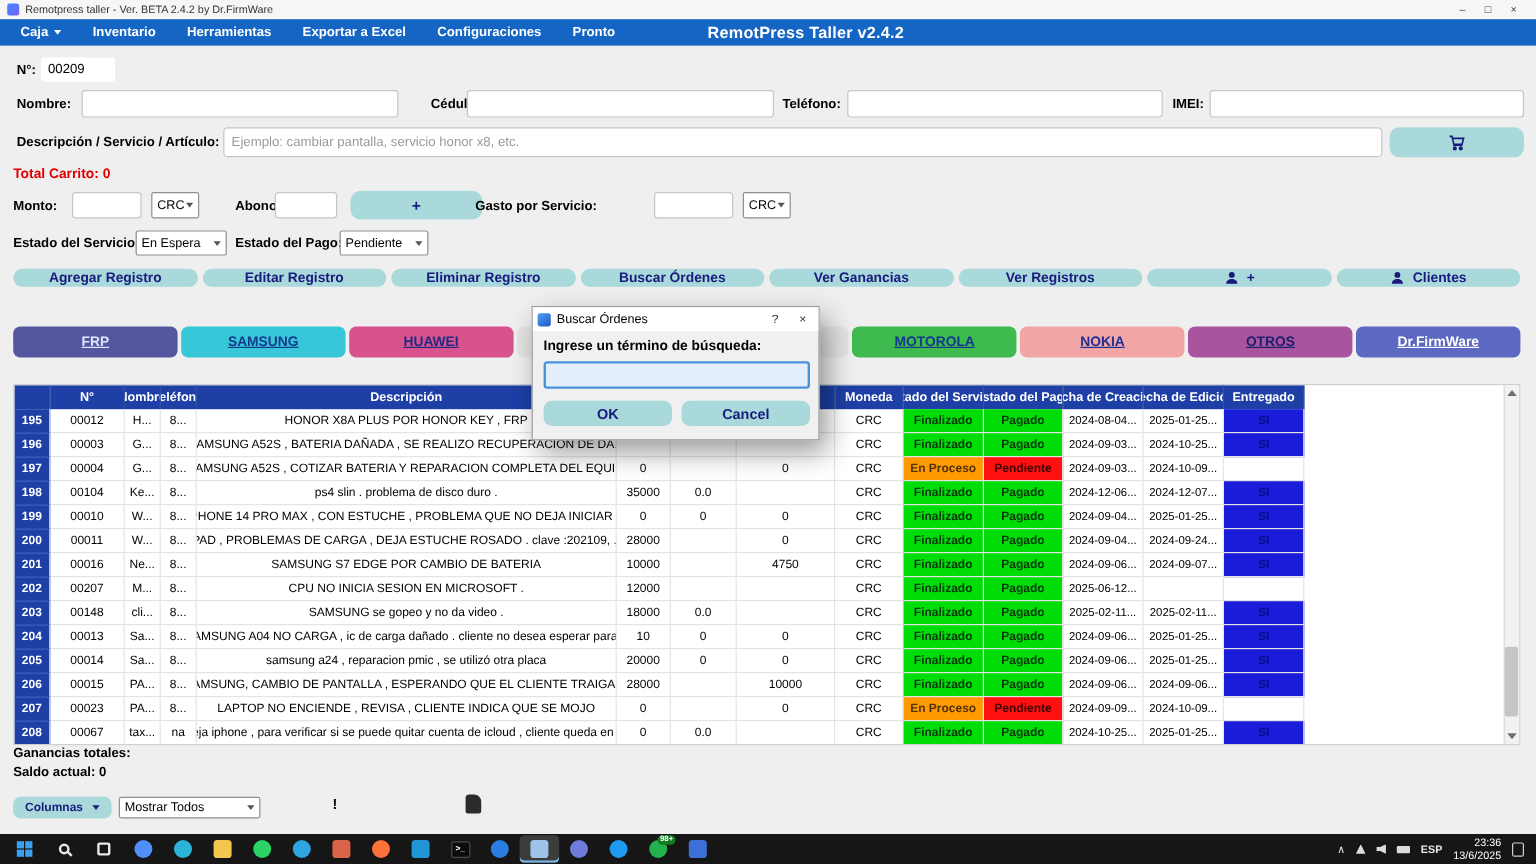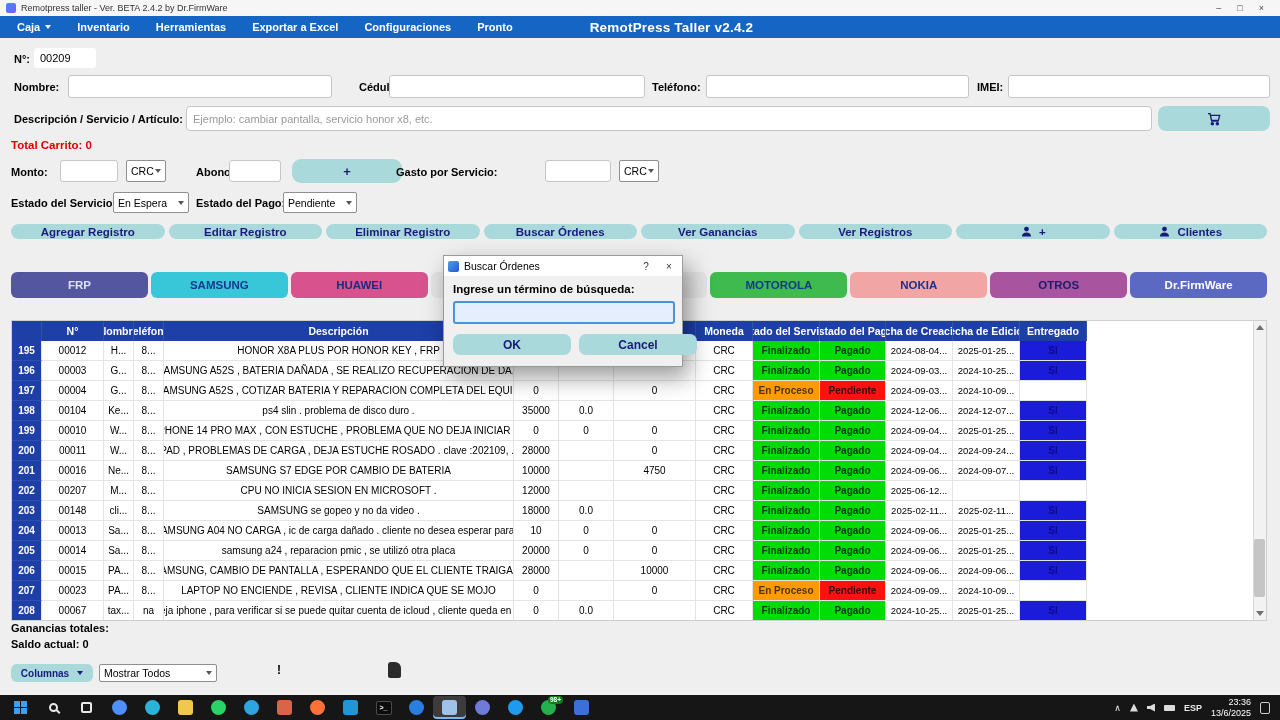--- a/index.html
+++ b/index.html
@@ -21,21 +21,21 @@
 .finput::placeholder{color:#9a9a9a;}
 .flat{border:none;}
 .combo{position:absolute;background:#fff;border:1px solid #8f8f8f;border-radius:2px;display:flex;align-items:center;justify-content:space-between;padding:0 4px;font-size:10.5px;color:#000;cursor:default;}
 .combo .caret{border-top-color:#555;}
 .teal-btn{background:#a9d9da;border:none;border-radius:9px;color:#191a7e;font-weight:bold;display:flex;align-items:center;justify-content:center;gap:6px;cursor:pointer;}
 .total-carrito{position:absolute;left:11px;top:139px;color:#e00000;font-weight:bold;font-size:11.5px;}
 .actions-row{position:absolute;left:11px;top:224px;width:1256px;height:15px;display:flex;gap:4px;}
 .action-btn{flex:1;font-size:11.5px;white-space:nowrap;}
 .btn-icon{display:flex;align-items:center;}
 .brands-row{position:absolute;left:11px;top:272px;width:1256px;height:26px;display:flex;gap:3px;}
-.brand-btn{flex:1;border:none;border-radius:6px;font-weight:bold;font-size:11.5px;cursor:pointer;white-space:nowrap;overflow:hidden;}
+.brand-btn{flex:1;border:none;border-radius:6px;font-weight:bold;font-size:11.5px;cursor:pointer;white-space:nowrap;overflow:hidden;text-decoration:underline;}
 
 .table-wrap{position:absolute;left:11px;top:320px;width:1256px;height:301px;background:#fff;border:1px solid #cfcfcf;overflow:hidden;}
 .thead,.trow{display:grid;grid-template-columns:30px 62px 30px 30px 350px 45px 55px 82px 57px 67px 66px 67px 67px 67px;}
 .thead{height:20px;}
 .hcell{background:#1d3fa6;color:#fff;font-weight:bold;font-size:10.5px;display:flex;align-items:center;justify-content:center;overflow:hidden;white-space:nowrap;border-right:1px solid #33539f;}
 .trow{height:20px;background:#fff;}
 .tcell{display:flex;align-items:center;justify-content:center;overflow:hidden;white-space:nowrap;font-size:10px;color:#000;border-right:1px solid #e4e4e4;border-bottom:1px solid #e4e4e4;padding:0 1px;}
 .tcell.rownum{background:#1d3fa6;color:#fff;font-weight:bold;border-bottom:1px solid #2e4db4;}
 .tcell.datec{font-size:9.5px;}
 .tcell.ok{background:#00dc05;color:#05380a;font-weight:bold;}
@@ -54,21 +54,21 @@
 .excl{position:absolute;left:277px;top:663px;font-weight:bold;font-size:12px;}
 .mini-img{position:absolute;left:388px;top:662px;width:13px;height:16px;background:#2b2b2b;border-radius:3px 6px 2px 2px;}
 
 .dialog{position:absolute;left:443px;top:255px;width:240px;height:112px;background:#f0f0f0;border:1px solid #9a9a9a;box-shadow:6px 10px 22px rgba(0,0,0,.4);z-index:50;}
 .dialog-titlebar{height:20px;background:#fff;display:flex;align-items:center;padding:0 4px;gap:5px;font-size:10.5px;}
 .dlg-icon{width:11px;height:11px;border-radius:2px;background:linear-gradient(135deg,#49a1f3,#2458c8);}
 .dialog-title{flex:1;color:#000;}
 .dlg-ctl{width:18px;text-align:center;color:#333;font-size:10px;cursor:pointer;}
 .dialog-label{position:absolute;left:9px;top:27px;font-weight:bold;font-size:11.5px;color:#000;}
 .dialog-input{position:absolute;left:9px;top:45px;width:222px;height:23px;background:#e4eefc;border:2px solid #4a93d8;border-radius:3px;padding:0 5px;font-size:11px;}
-.dialog-buttons{position:absolute;left:9px;top:78px;width:244px;display:flex;gap:8px;justify-content:center;}
+.dialog-buttons{position:absolute;left:9px;top:78px;width:222px;display:flex;gap:8px;justify-content:center;}
 .dialog-buttons .teal-btn{flex:1;height:21px;border-radius:7px;font-size:12px;}
 
 .taskbar{position:absolute;left:0;top:695px;width:1280px;height:25px;background:#161616;display:flex;align-items:center;padding:0 4px;}
 .tb-icons{display:flex;align-items:center;}
 .tb-item{width:33px;height:23px;display:flex;align-items:center;justify-content:center;position:relative;border-radius:4px;}
 .tb-item.active{background:#3c3c3c;box-shadow:inset 0 -2px 0 #76b9ed;}
 .tb-dot{width:15px;height:15px;border-radius:50%;display:block;}
 .tb-square{width:15px;height:15px;border-radius:3px;display:block;}
 .tb-start{display:grid;grid-template-columns:6px 6px;grid-template-rows:6px 6px;gap:1px;}
 .tb-start .pane{background:#3ba0f2;display:block;}

